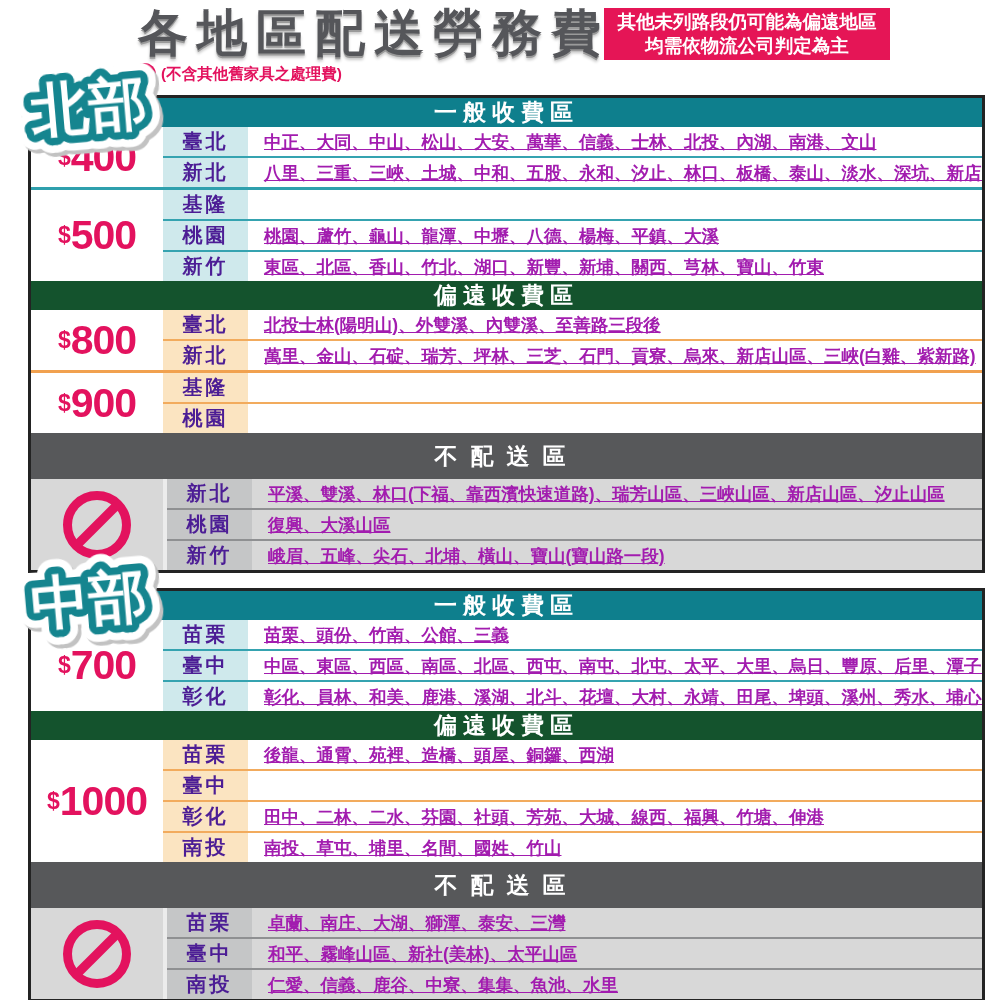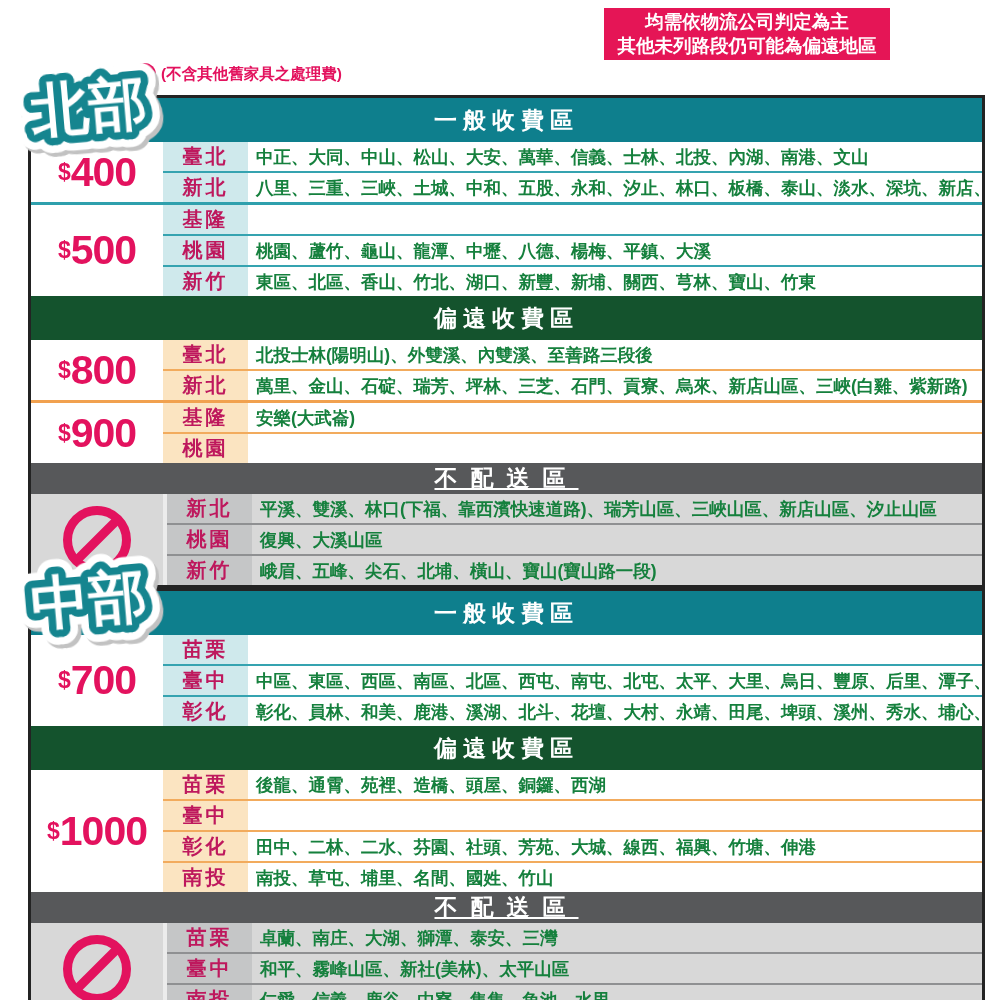--- a/index.html
+++ b/index.html
@@ -37,75 +37,76 @@
   .rb-north{top:95px;}
   .rb-central{top:588px;}
   .fee-table{border:3px solid #232323;background:#fff;}
 
   .region-label{
     position:absolute;left:-26px;top:-40px;z-index:5;pointer-events:none;
   }
 
   
   .zone-header{
-    height:44px;display:flex;align-items:center;justify-content:center;
+    height:29px;display:flex;align-items:center;justify-content:center;
     color:#fff;font-weight:900;font-size:23px;letter-spacing:6px;
   }
   .zh-general{background:#0e7f8d;}
   .zh-remote{background:#14532d;}
-  .zh-nodel{background:#57585a;height:31px;letter-spacing:13px;text-decoration:underline;}
+  .zh-nodel{background:#57585a;height:46px;letter-spacing:13px;}
 
   
   .group{display:flex;}
   .zone-general .group + .group{border-top:3px solid #2fa0ad;}
   .zone-remote  .group + .group{border-top:3px solid #f1a14f;}
   .price-cell{
     width:132px;flex:0 0 132px;display:flex;align-items:center;justify-content:center;
     color:#e3125e;font-weight:900;white-space:nowrap;
   }
   .price-cell .cur{font-size:23px;}
   .price-cell .amt{font-size:41px;letter-spacing:-1px;}
   .rows{flex:1;display:flex;flex-direction:column;min-width:0;}
   .frow{display:flex;align-items:stretch;height:29px;}
   .zone-general .frow + .frow{border-top:2px solid #35a3b0;}
   .zone-remote  .frow + .frow{border-top:2px solid #f2ab5d;}
   .zone-nodel   .frow + .frow{border-top:2px solid #8f9092;}
   .city-cell{
     width:85px;flex:0 0 85px;display:flex;align-items:center;justify-content:center;
-    font-weight:900;font-size:20px;color:#be185d;letter-spacing:3px;
+    font-weight:900;font-size:20px;color:#4c1d95;letter-spacing:3px;
   }
   .zone-general .city-cell{background:#cfe9ec;}
   .zone-remote  .city-cell{background:#fbe4c1;}
   .zone-nodel   .city-cell{background:#c5c6c7;}
   .zone-nodel .group{background:#d8d8d8;}
   .zone-nodel .rows{border-left:4px solid #ececec;}
   .areas{
-    flex:1;display:flex;align-items:center;padding-left:8px;
-    font-weight:bold;font-size:17.5px;color:#15803d;white-space:nowrap;
-    overflow:hidden;letter-spacing:0px;
+    flex:1;display:flex;align-items:center;padding-left:16px;
+    font-weight:bold;font-size:17.5px;color:#a21caf;white-space:nowrap;
+    overflow:hidden;letter-spacing:0px;text-decoration:underline;
   }
   
   .ban-icon{
     width:68px;height:68px;border:9px solid #e3125e;border-radius:50%;
     position:relative;box-sizing:border-box;background:transparent;
   }
   .ban-icon::before{
     content:"";position:absolute;left:50%;top:50%;width:9px;height:56px;
     background:#e3125e;transform:translate(-50%,-50%) rotate(45deg);
   }
 </style>
 </head>
 <body>
 
 <div class="page">
 
+  <div class="main-title">各地區配送勞務費</div>
 
   <div class="note-box">
+    <div>其他未列路段仍可能為偏遠地區</div>
     <div>均需依物流公司判定為主</div>
-    <div>其他未列路段仍可能為偏遠地區</div>
   </div>
 
   <div class="disclaimer">
     <span class="excl-icon">!</span>
     <span class="disc-paren">(不含其他舊家具之處理費)</span>
   </div>
 
   <div class="region-block rb-north">
     <div class="region-label">
       <svg width="175" height="105" viewBox="0 0 175 105">
@@ -181,21 +182,20 @@
         </div>
 
         <div class="group">
           <div class="price-cell">
             <span class="cur">$</span>
               <span class="amt">900</span>
           </div>
           <div class="rows">
             <div class="frow">
               <div class="city-cell">基隆</div>
-              <div class="areas">安樂(大武崙)</div>
             </div>
             <div class="frow">
               <div class="city-cell">桃園</div>
             </div>
           </div>
         </div>
       </div>
 
       <div class="zone zone-nodel">
         <div class="zone-header zh-nodel">不配送區</div>
@@ -241,20 +241,21 @@
         <div class="zone-header zh-general">一般收費區</div>
 
         <div class="group">
           <div class="price-cell">
             <span class="cur">$</span>
               <span class="amt">700</span>
           </div>
           <div class="rows">
             <div class="frow">
               <div class="city-cell">苗栗</div>
+              <div class="areas">苗栗、頭份、竹南、公館、三義</div>
             </div>
             <div class="frow">
               <div class="city-cell">臺中</div>
               <div class="areas">中區、東區、西區、南區、北區、西屯、南屯、北屯、太平、大里、烏日、豐原、后里、潭子、大雅、神岡、大肚、龍井</div>
             </div>
             <div class="frow">
               <div class="city-cell">彰化</div>
               <div class="areas">彰化、員林、和美、鹿港、溪湖、北斗、花壇、大村、永靖、田尾、埤頭、溪州、秀水、埔心、埔鹽</div>
             </div>
           </div>

